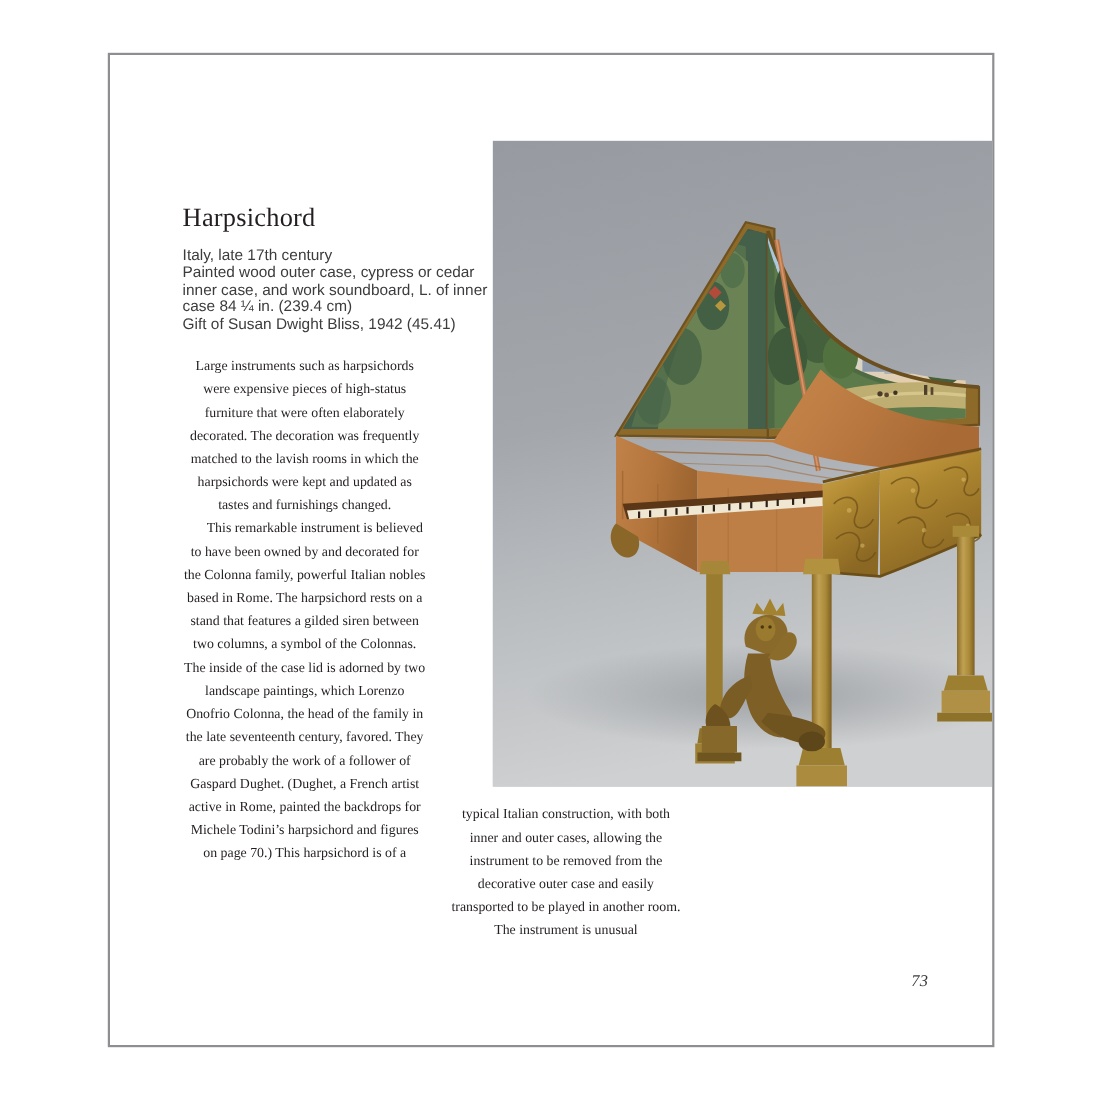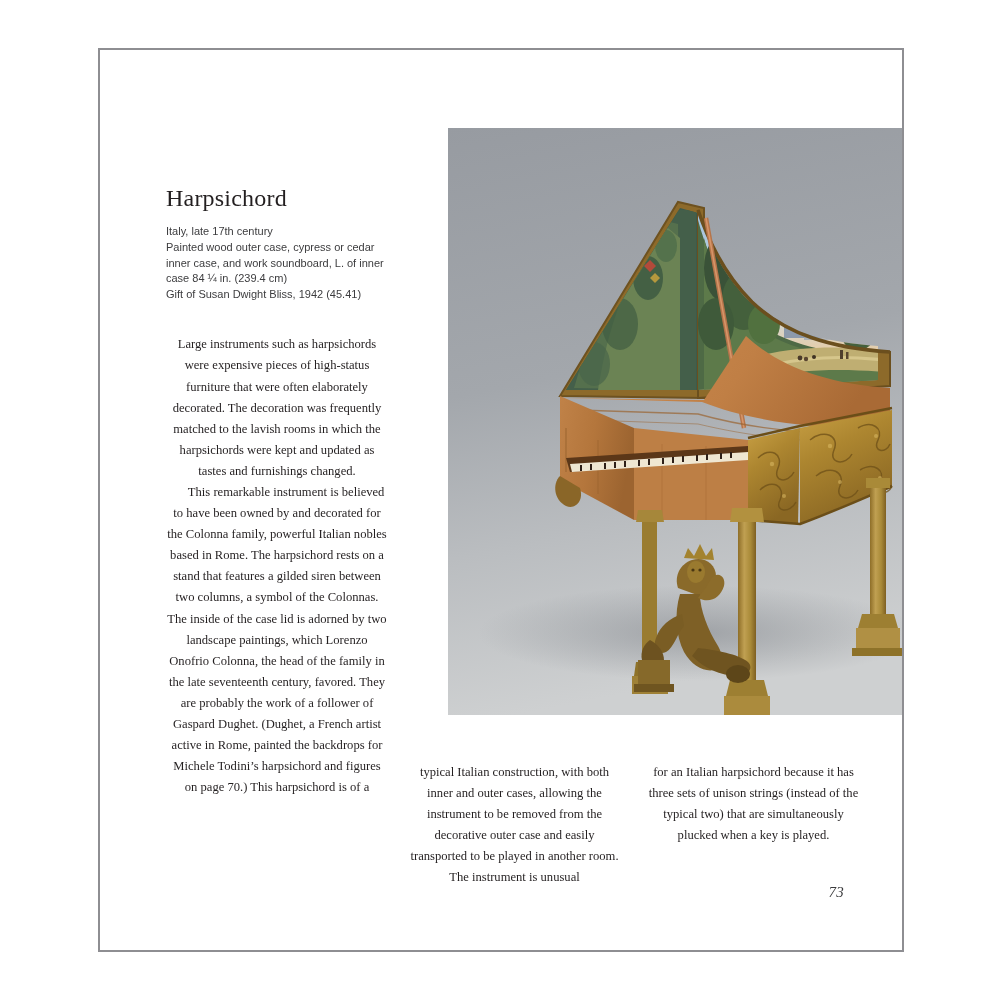--- a/index.html
+++ b/index.html
@@ -40,24 +40,24 @@
     font-size: 24px;
     font-weight: 400;
     color: #231f20;
     letter-spacing: 0.2px;
     margin: 0 0 13px 0;
     line-height: 1.1;
   }
 
   #tombstone {
     font-family: "Liberation Sans", sans-serif;
-    font-size: 11px;
+    font-size: 14px;
     line-height: 15.6px;
     color: #3c3c3e;
-    margin-bottom: 32px;
+    margin-bottom: 20px;
   }
   #tombstone .tomb-line { display: block; white-space: nowrap; }
 
   .body-text {
     font-family: "Liberation Serif", serif;
     font-size: 12.6px;
     line-height: 21.1px;
     color: #231f20;
     text-align: center;
   }
@@ -73,24 +73,23 @@
     height: 587px;
     overflow: hidden;
     background: #a7abb0;
   }
   #photo-svg { display: block; width: 454px; height: 587px; }
 
   
   #bottom-columns {
     position: absolute;
     left: 308px;   
-    top: 712px;    
+    top: 680px;    
     width: 452px;
     display: flex;
-    gap: 26px;
   }
   #bottom-columns .col { width: 213px; }
 
   
   #folio {
     position: absolute;
     right: 58px;
     top: 834px;
     font-family: "Liberation Serif", serif;
     font-style: italic;
@@ -321,20 +320,17 @@
           <path d="M186,556 L226,556 L226,564 L186,564 Z" fill="#6f5520"></path>
         </g>
       </g>
     </svg>
   </figure>
 
   <div id="bottom-columns">
     <div class="col body-text">
       <p>typical Italian construction, with both inner and outer cases, allowing the instrument to be removed from the decorative outer case and easily transported to be played in another room. The instrument is unusual</p>
     </div>
-    <div class="col body-text">
-      <p>for an Italian harpsichord because it has three sets of unison strings (instead of the typical two) that are simultaneously plucked when a key is played.</p>
-    </div>
   </div>
 
   <div id="folio">73</div>
 
 </div>
 
 </body></html>

